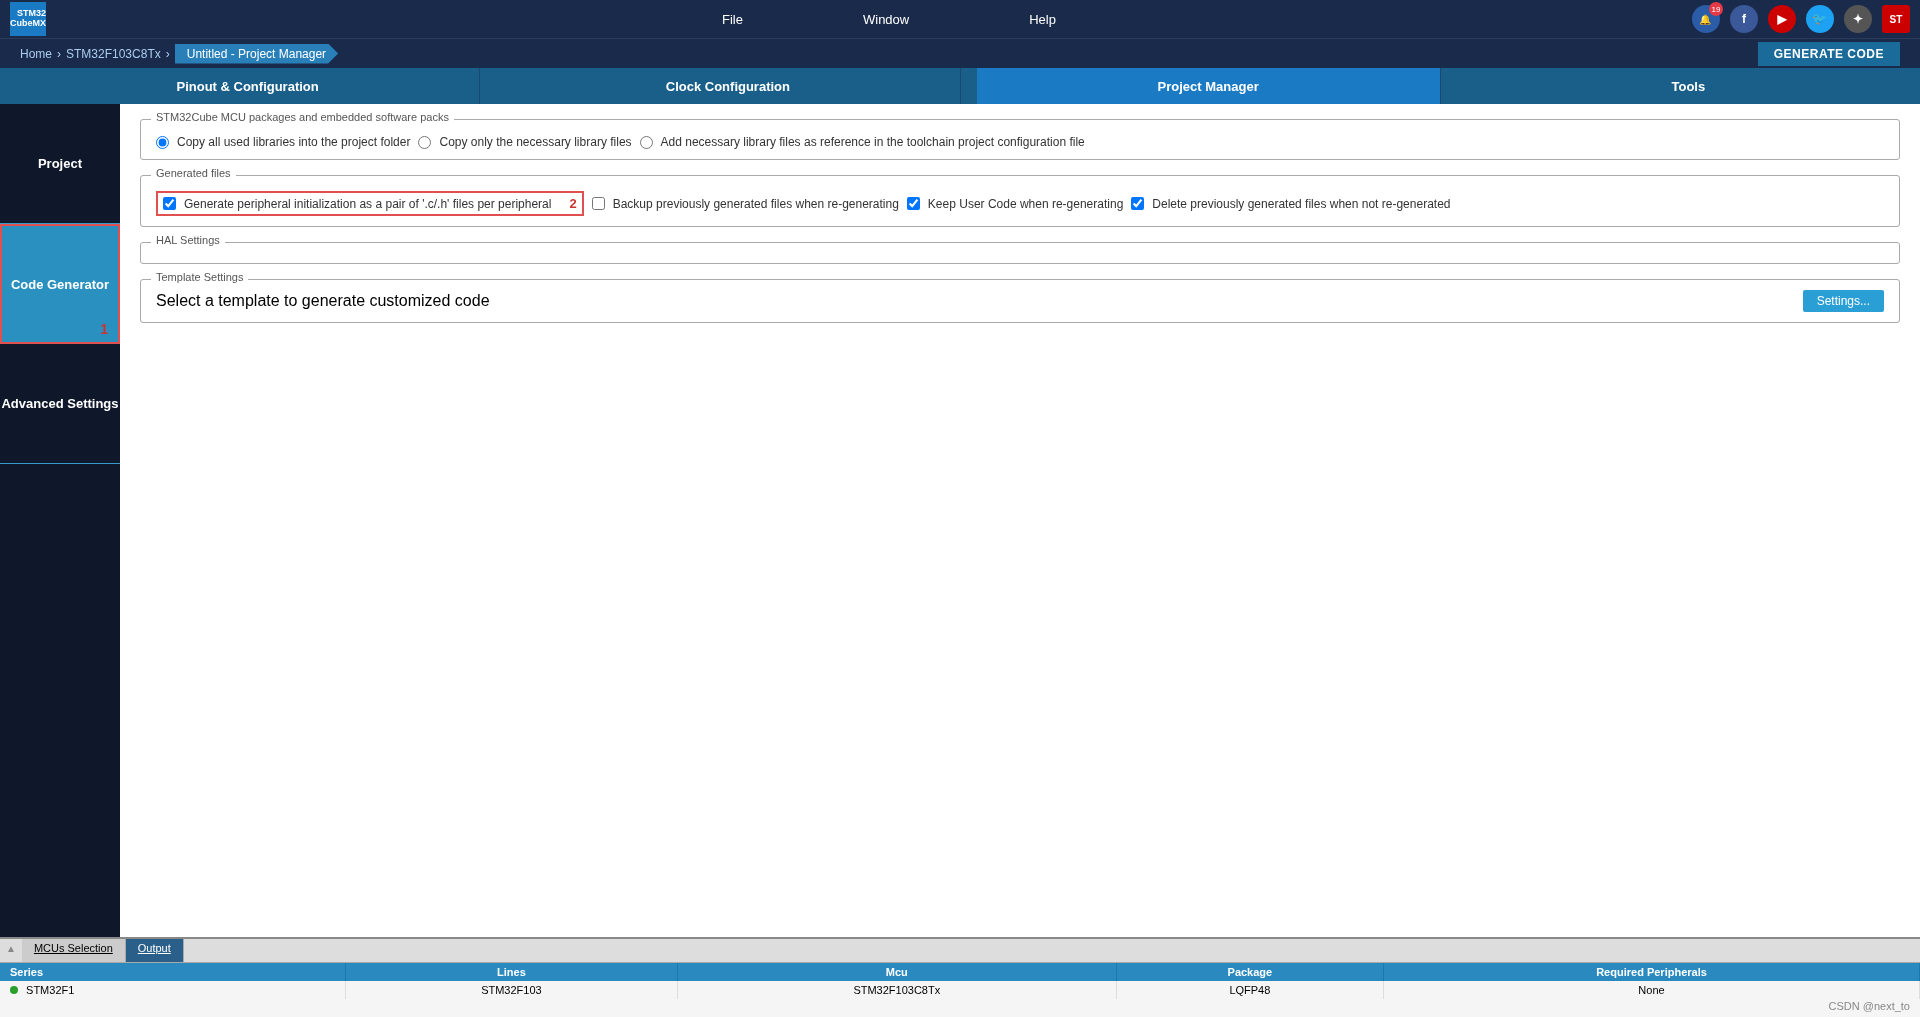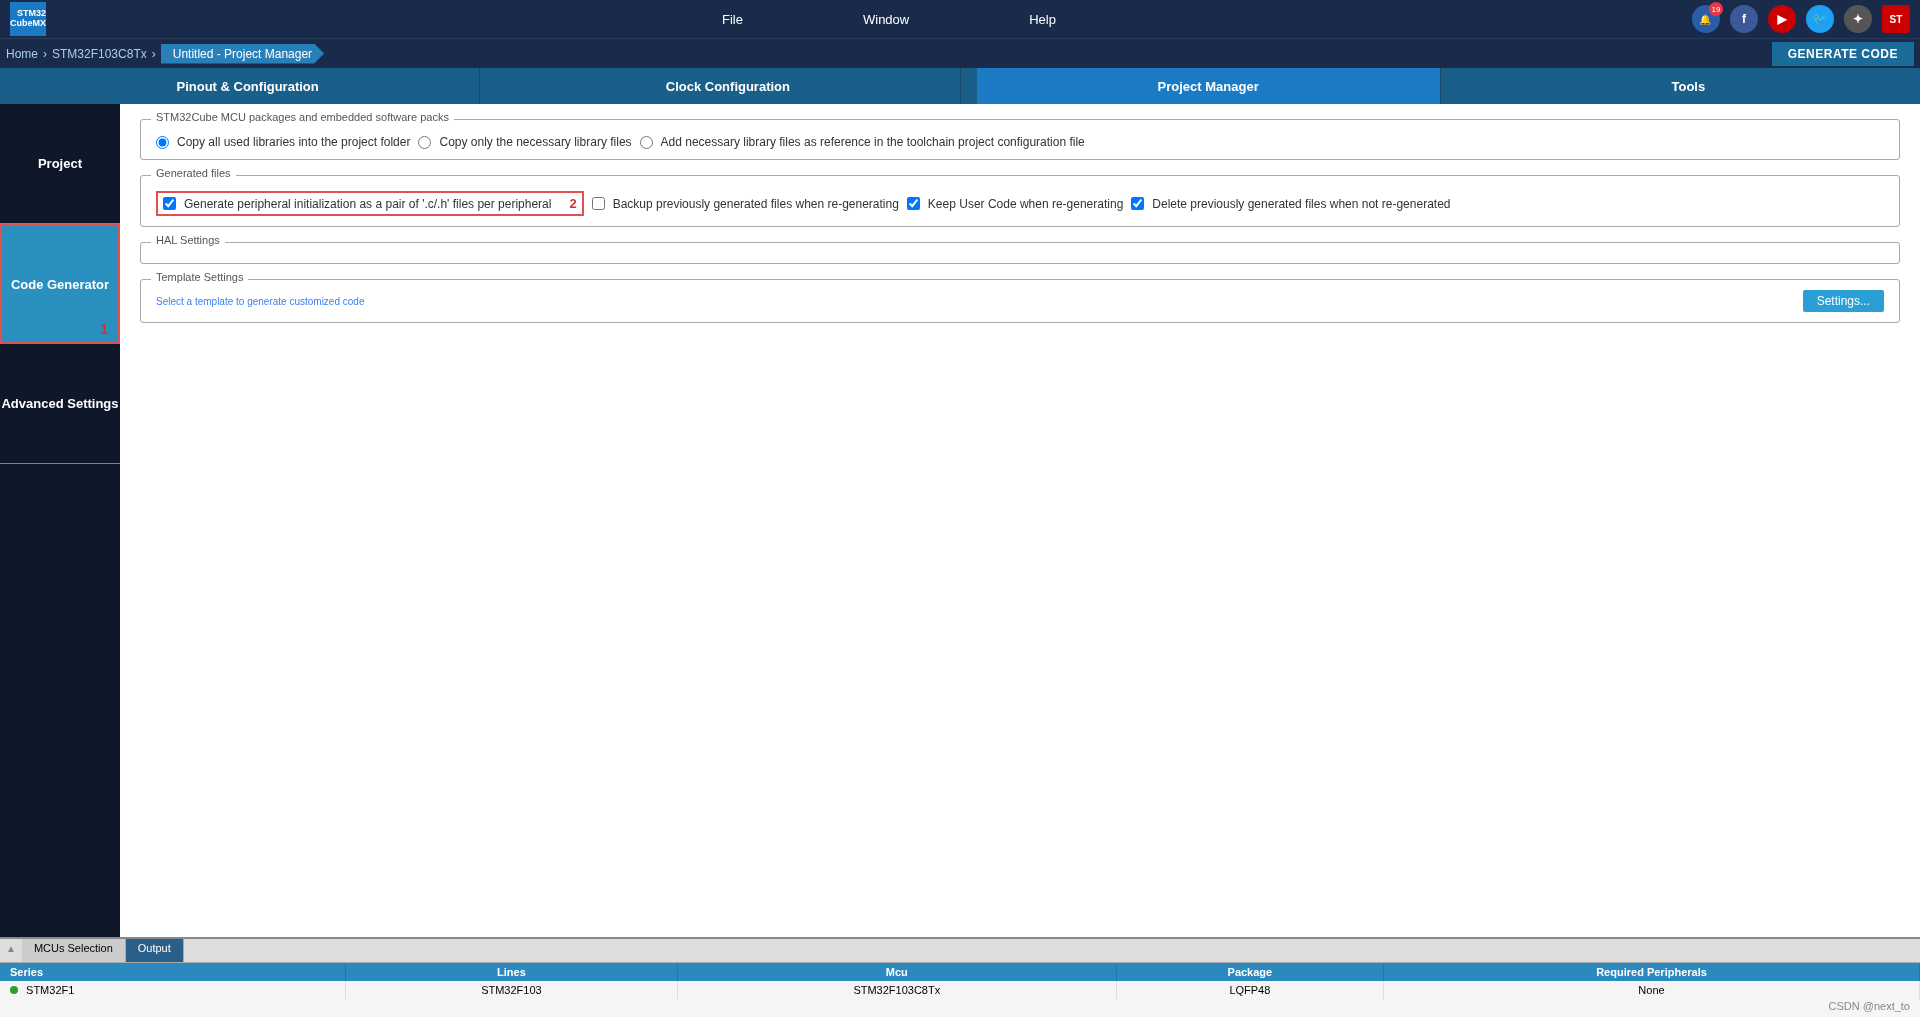--- a/index.html
+++ b/index.html
@@ -89,21 +89,21 @@
     .tw-icon { background: #1da1f2; }
     .net-icon { background: #555; }
     .st-icon { background: #cc0000; border-radius: 3px; }
 
     
     .breadcrumb-bar {
       display: flex;
       align-items: center;
       background: #1a2a4a;
       height: 30px;
-      padding: 0 6px;
+      padding: 0 20px;
       gap: 5px;
       border-top: 1px solid #2a3a5a;
     }
     .breadcrumb-item {
       color: #aaccee;
       font-size: 12px;
     }
     .breadcrumb-active {
       background: #2980b9;
       color: white;
@@ -269,20 +269,21 @@
       height: 24px;
       background: #ddd;
       border-bottom: 1px solid #aaa;
     }
     .bottom-tab {
       padding: 3px 12px;
       font-size: 11px;
       cursor: pointer;
       background: #ccc;
       border-right: 1px solid #aaa;
+      text-decoration: underline;
     }
     .bottom-tab.active {
       background: #2a5f8a;
       color: white;
     }
     .bottom-table {
       width: 100%;
       border-collapse: collapse;
     }
     .bottom-table th {
@@ -432,21 +433,21 @@
       </div>
     </div>
 
     <div class="section-group">
       <span class="section-title">HAL Settings</span>
     </div>
 
     <div class="section-group">
       <span class="section-title">Template Settings</span>
       <div class="template-row">
-        <span style="color:#3b82f6; font-size:10px;">Select a template to generate customized code</span>
+        <span style="color:#000000; font-size:16px;">Select a template to generate customized code</span>
         <button class="settings-btn">Settings...</button>
       </div>
     </div>
 
   </div>
 </div>
 
 <div class="bottom-panel">
   <div class="bottom-tabs">
     <div class="expand-arrow" style="padding: 4px 6px;">▲</div>

